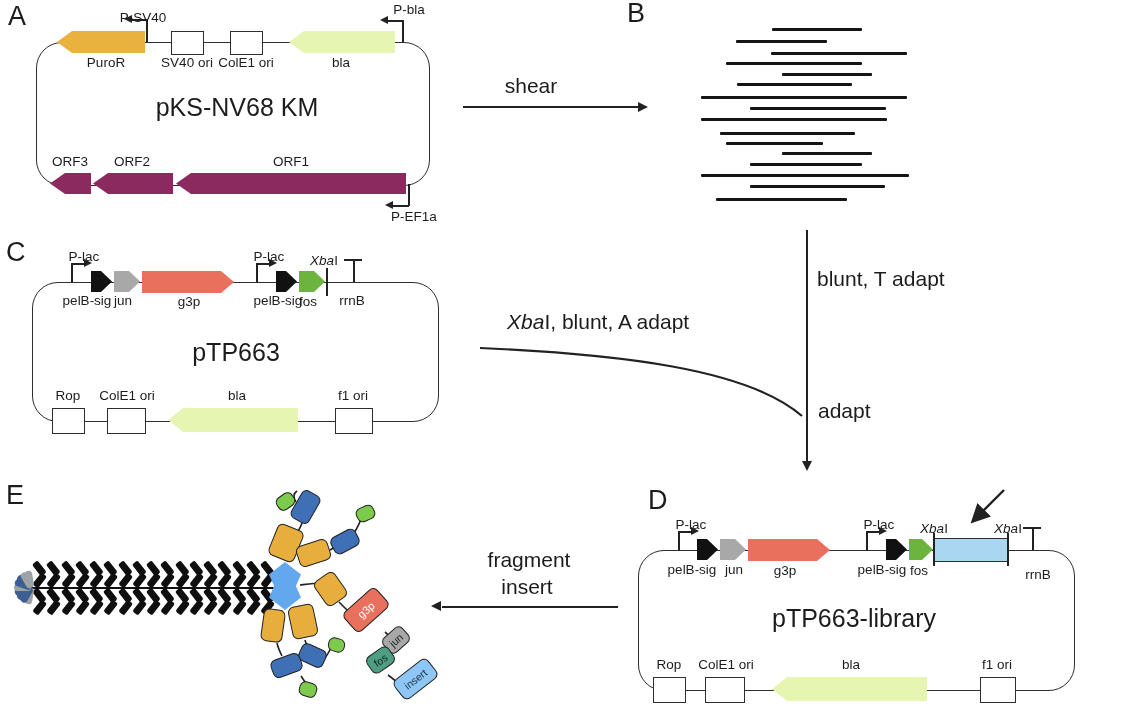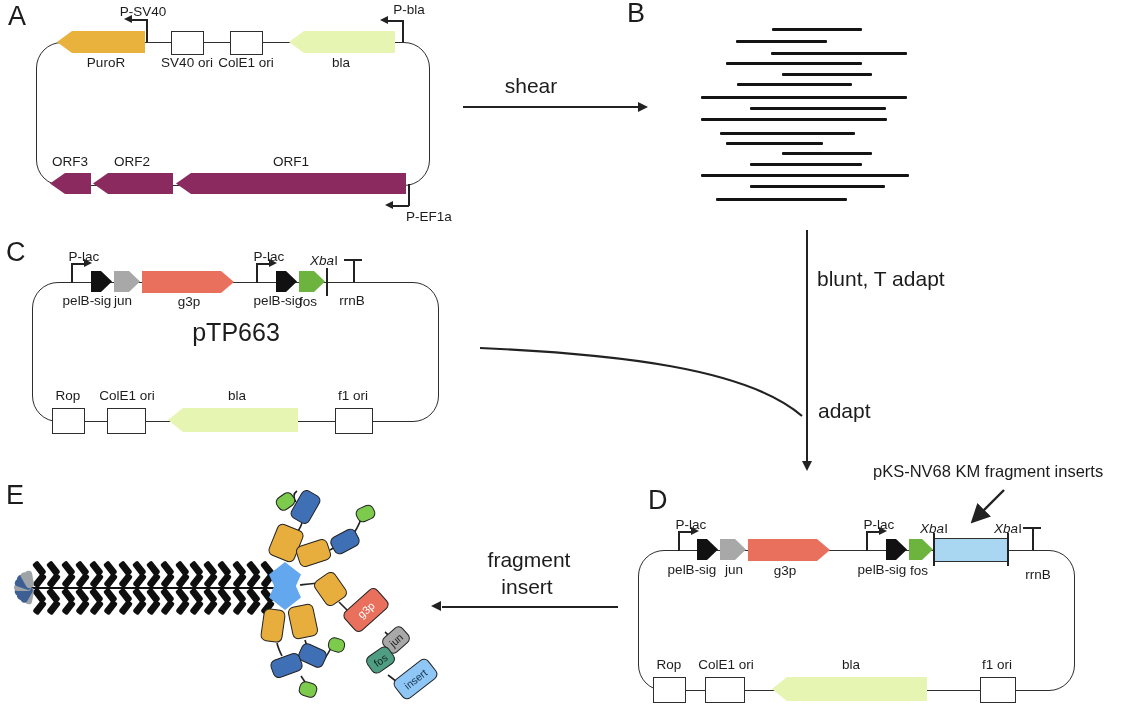--- a/index.html
+++ b/index.html
@@ -40,28 +40,29 @@
 
 <div id="stage">
 
   <div class="pletter" style="left:8px;top:3px">A</div>
   <div class="pletter" style="left:627px;top:0px">B</div>
   <div class="pletter" style="left:6px;top:239px">C</div>
   <div class="pletter" style="left:648px;top:487px">D</div>
   <div class="pletter" style="left:6px;top:482px">E</div>
 
   <div class="plasmid" style="left:36px;top:42px;width:392px;height:142px"></div>
+  <div class="title" style="left:237px;top:95px">pKS-NV68 KM</div>
 
   <div class="gene ga-l outl" style="left:57px;top:31px;width:88px;height:22px;background:var(--c-gold)"></div>
   <div class="lbl" style="left:106px;top:56px">PuroR</div>
 
   <div class="vline" style="left:146px;top:19px;height:23px"></div>
   <div class="hline" style="left:131px;top:19px;width:16px"></div>
   <div class="tri-l" style="left:124px;top:15px"></div>
-  <div class="lbl" style="left:143px;top:5px">P-SV40</div>
+  <div class="lbl" style="left:143px;top:11px">P-SV40</div>
 
   <div class="wbox" style="left:171px;top:31px;width:31px;height:22px"></div>
   <div class="lbl" style="left:187px;top:56px">SV40 ori</div>
 
   <div class="wbox" style="left:230px;top:31px;width:31px;height:22px"></div>
   <div class="lbl" style="left:246px;top:56px">ColE1 ori</div>
 
   <div class="gene ga-l outl" style="left:289px;top:31px;width:106px;height:22px;background:var(--c-pale-green)"></div>
   <div class="lbl" style="left:341px;top:56px">bla</div>
 
@@ -73,21 +74,21 @@
   <div class="gene ga-l outl" style="left:50px;top:173px;width:41px;height:21px;background:var(--c-maroon)"></div>
   <div class="lbl" style="left:70px;top:155px">ORF3</div>
   <div class="gene ga-l outl" style="left:93px;top:173px;width:80px;height:21px;background:var(--c-maroon)"></div>
   <div class="lbl" style="left:132px;top:155px">ORF2</div>
   <div class="gene ga-l outl" style="left:176px;top:173px;width:230px;height:21px;background:var(--c-maroon)"></div>
   <div class="lbl" style="left:291px;top:155px">ORF1</div>
 
   <div class="vline" style="left:408px;top:184px;height:22px"></div>
   <div class="hline" style="left:392px;top:205px;width:17px"></div>
   <div class="tri-l" style="left:385px;top:201px"></div>
-  <div class="lbl" style="left:429px;top:210px">P-EF1a</div>
+  <div class="lbl" style="left:414px;top:210px">P-EF1a</div>
 
   <div class="abs" style="left:0;top:0;width:1140px;height:710px">
       <div class="frag" style="left: 772px; top: 28px; width: 90px;"></div>
       <div class="frag" style="left: 736px; top: 40px; width: 91px;"></div>
       <div class="frag" style="left: 771px; top: 52px; width: 136px;"></div>
       <div class="frag" style="left: 726px; top: 62px; width: 136px;"></div>
       <div class="frag" style="left: 782px; top: 73px; width: 90px;"></div>
       <div class="frag" style="left: 737px; top: 83px; width: 115px;"></div>
       <div class="frag" style="left: 701px; top: 96px; width: 206px;"></div>
       <div class="frag" style="left: 750px; top: 107px; width: 136px;"></div>
@@ -106,23 +107,24 @@
   <div class="tri-r-lg" style="left:638px;top:102px"></div>
 
   <div class="vline" style="left:806px;top:230px;height:233px;width:2.2px"></div>
   <div class="tri-d" style="left:802px;top:461px"></div>
   <div class="step" style="left:817px;top:266px">blunt, T adapt</div>
   <div class="step" style="left:818px;top:398px">adapt</div>
 
   <svg class="abs" style="left:455px;top:338px" width="360" height="85" viewBox="0 0 360 85">
     <path d="M 25 10 C 160 16 292 30 347 78" fill="none" stroke="#222" stroke-width="2.2"></path>
   </svg>
+  <div class="step" style="left:507px;top:309px"><span class="it">Xba</span><span>I, blunt, A adapt</span></div>
 
   <div class="plasmid" style="left:32px;top:282px;width:405px;height:138px"></div>
-  <div class="title" style="left:236px;top:320px">pTP663</div>
+  <div class="title" style="left:236px;top:340px">pTP663</div>
 
   <div class="vline" style="left:71px;top:263px;height:20px"></div>
   <div class="hline" style="left:71px;top:263px;width:14px"></div>
   <div class="tri-r" style="left:84px;top:259px"></div>
   <div class="lbl" style="left:84px;top:250px">P-lac</div>
 
   <div class="gene ga-r-sm" style="left:91px;top:271px;width:21px;height:21px;background:#111"></div>
   <div class="lbl" style="left:87px;top:294px">pelB-sig</div>
   <div class="gene ga-r-sm outl" style="left:114px;top:271px;width:26px;height:21px;background:var(--c-gene-gray)"></div>
   <div class="lbl" style="left:123px;top:294px">jun</div>
@@ -148,31 +150,31 @@
 
   <div class="wbox" style="left:52px;top:408px;width:31px;height:24px"></div>
   <div class="lbl" style="left:68px;top:389px">Rop</div>
   <div class="wbox" style="left:107px;top:408px;width:37px;height:24px"></div>
   <div class="lbl" style="left:127px;top:389px">ColE1 ori</div>
   <div class="gene ga-l outl" style="left:168px;top:408px;width:130px;height:24px;background:var(--c-pale-green)"></div>
   <div class="lbl" style="left:237px;top:389px">bla</div>
   <div class="wbox" style="left:335px;top:408px;width:36px;height:24px"></div>
   <div class="lbl" style="left:353px;top:389px">f1 ori</div>
 
-  <div class="lbl-l" style="left:873px;top:463px">pKS-NV68 KM fragment inserts</div>
   <svg class="abs" style="left:958px;top:486px" width="52" height="46" viewBox="0 0 52 46">
     <defs>
         <marker id="ah" markerWidth="8" markerHeight="8" refX="6" refY="4" orient="auto">
           <path d="M0,0 L8,4 L0,8 z" fill="#222"></path>
         </marker>
       </defs>
     <path d="M 46 4 L 16 34" fill="none" stroke="#222" stroke-width="2.4" marker-end="url(#ah)"></path>
   </svg>
 
   <div class="plasmid" style="left:638px;top:550px;width:435px;height:139px"></div>
+  <div class="title" style="left:854px;top:606px">pTP663-library</div>
 
   <div class="vline" style="left:678px;top:531px;height:20px"></div>
   <div class="hline" style="left:678px;top:531px;width:14px"></div>
   <div class="tri-r" style="left:691px;top:527px"></div>
   <div class="lbl" style="left:691px;top:518px">P-lac</div>
 
   <div class="gene ga-r-sm" style="left:697px;top:539px;width:21px;height:21px;background:#111"></div>
   <div class="lbl" style="left:692px;top:563px">pelB-sig</div>
   <div class="gene ga-r-sm outl" style="left:720px;top:539px;width:26px;height:21px;background:var(--c-gene-gray)"></div>
   <div class="lbl" style="left:734px;top:563px">jun</div>

